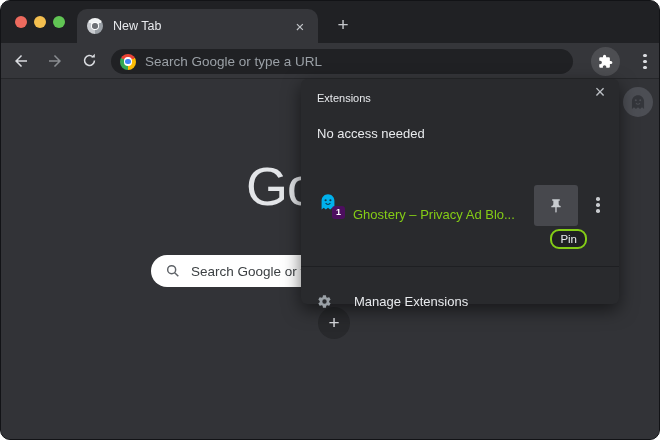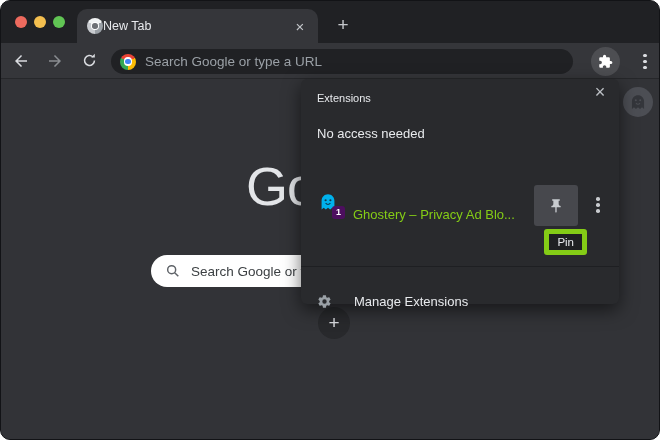--- a/index.html
+++ b/index.html
@@ -5,21 +5,21 @@
   html,body{margin:0;padding:0;background:#ffffff;}
   body{width:660px;height:440px;overflow:hidden;font-family:"Liberation Sans",sans-serif;}
   .window{position:relative;width:660px;height:440px;box-sizing:border-box;border:1px solid #121316;
           border-radius:10px;overflow:hidden;background:#323337;}
   
   .titlebar{position:absolute;left:0;top:0;width:100%;height:42px;background:#202124;}
   .tl{position:absolute;top:15px;width:12px;height:12px;border-radius:50%;}
   .tl.red{left:14px;background:#ed6a5e;} .tl.yellow{left:33px;background:#f4bf4f;} .tl.green{left:52px;background:#61c554;}
   .tab{position:absolute;left:76px;top:8px;width:241px;height:34px;background:#35363a;
        border-radius:10px 10px 0 0;display:flex;align-items:center;padding:0 10px;box-sizing:border-box;}
-  .tab-title{color:#e8eaed;font-size:12.5px;flex:1;white-space:nowrap;overflow:hidden;}
+  .tab-title{color:#e8eaed;font-size:12.5px;margin-left:10px;flex:1;white-space:nowrap;overflow:hidden;}
   .tab-close{color:#c4c7cb;font-size:15px;line-height:15px;width:16px;text-align:center;cursor:default;}
   .newtab-btn{position:absolute;left:330px;top:12px;width:24px;height:24px;color:#c4c7cb;font-size:19px;
        line-height:23px;text-align:center;border-radius:50%;}
   
   .chrome-ic{position:relative;width:16px;height:16px;border-radius:50%;flex:0 0 16px;}
   .chrome-ic::before{content:"";position:absolute;left:22%;top:22%;width:56%;height:56%;border-radius:50%;background:#fff;}
   .chrome-ic::after{content:"";position:absolute;left:33%;top:33%;width:34%;height:34%;border-radius:50%;}
   .chrome-gray{background:conic-gradient(from -60deg,#f1f3f4 0 120deg,#9aa0a6 0 240deg,#c8cbcf 0 360deg);}
   .chrome-gray::after{background:#6d7075;}
   .chrome-color{background:conic-gradient(from -60deg,#ea4335 0 120deg,#fbbc05 0 240deg,#34a853 0 360deg);}
@@ -58,21 +58,21 @@
   .popup-body{position:absolute;left:16px;top:66px;width:290px;color:#dde0e3;font-size:13px;line-height:20.5px;margin:0;}
   .ext-row{position:absolute;left:0;top:105px;width:100%;height:42px;}
   .ghostery-ic{position:absolute;left:16px;top:8px;width:26px;height:26px;}
   .g-badge{position:absolute;right:-2px;bottom:-1px;width:13px;height:13px;background:#4d0f5f;border-radius:3px;
            color:#fff;font-size:9px;font-weight:bold;text-align:center;line-height:13px;}
   .ext-name{position:absolute;left:52px;top:13px;color:#84cc16;font-size:13px;white-space:nowrap;margin-top:10px;}
   .pin-btn{position:absolute;right:41px;top:1px;width:44px;height:41px;background:#47484d;border-radius:3px;
            display:flex;align-items:center;justify-content:center;}
   .row-menu{position:absolute;right:8px;top:7px;width:26px;height:28px;display:flex;align-items:center;justify-content:center;}
   .row-menu .dots i{background:#c8cbcf;}
-  .tooltip{position:absolute;right:32px;top:150px;background:#1f2022;border:5px solid #84cc16;border-radius:3px;
+  .tooltip{position:absolute;right:32px;top:150px;background:#1f2022;border:2px solid #84cc16;border-radius:9px;
            color:#e8eaed;font-size:11.5px;padding:2px 8px;}
   .popup-divider{position:absolute;left:0;top:187px;width:100%;height:1px;background:#1e1f22;}
   .manage-row{position:absolute;left:0;top:204px;width:100%;height:37px;display:flex;align-items:center;}
   .manage-row .gear{margin-left:16px;}
   .manage-label{color:#e8eaed;font-size:13px;margin-left:22px;}
 </style>
 </head>
 <body>
 
 <div class="window">

